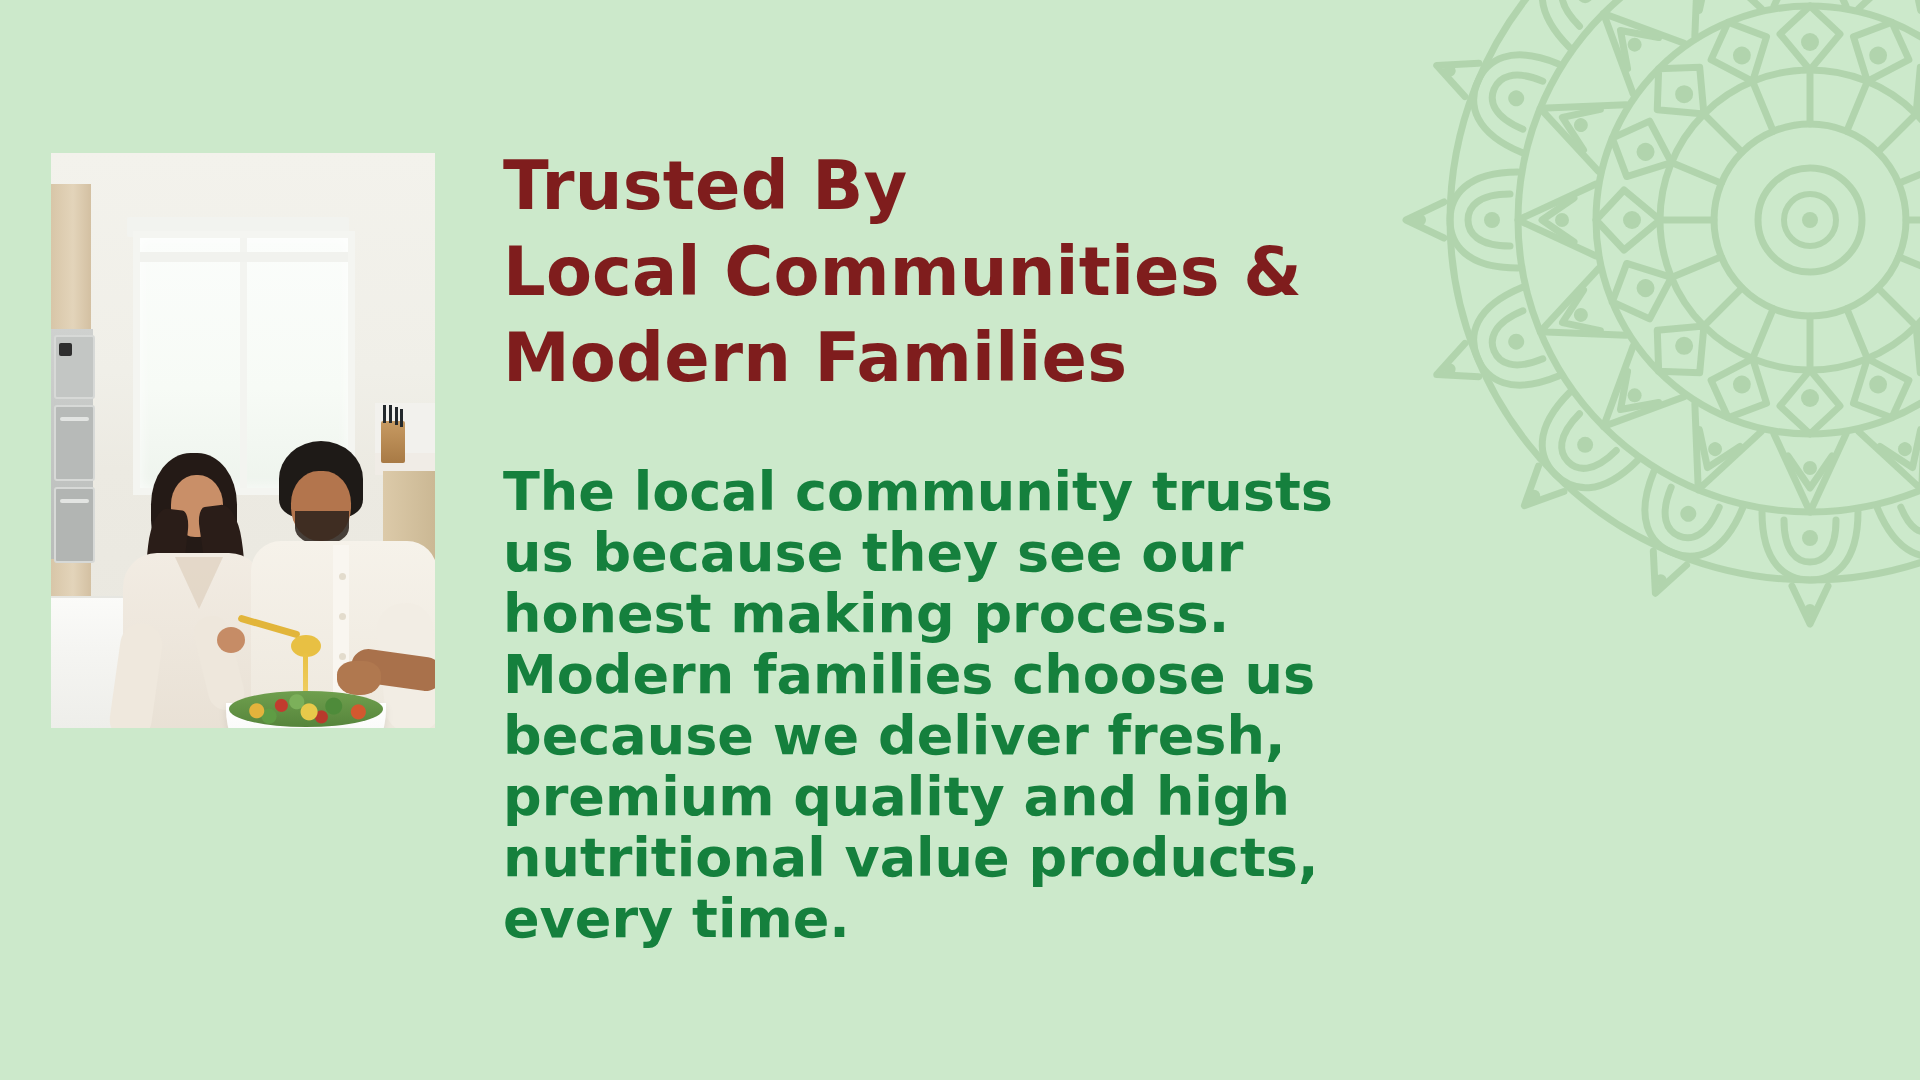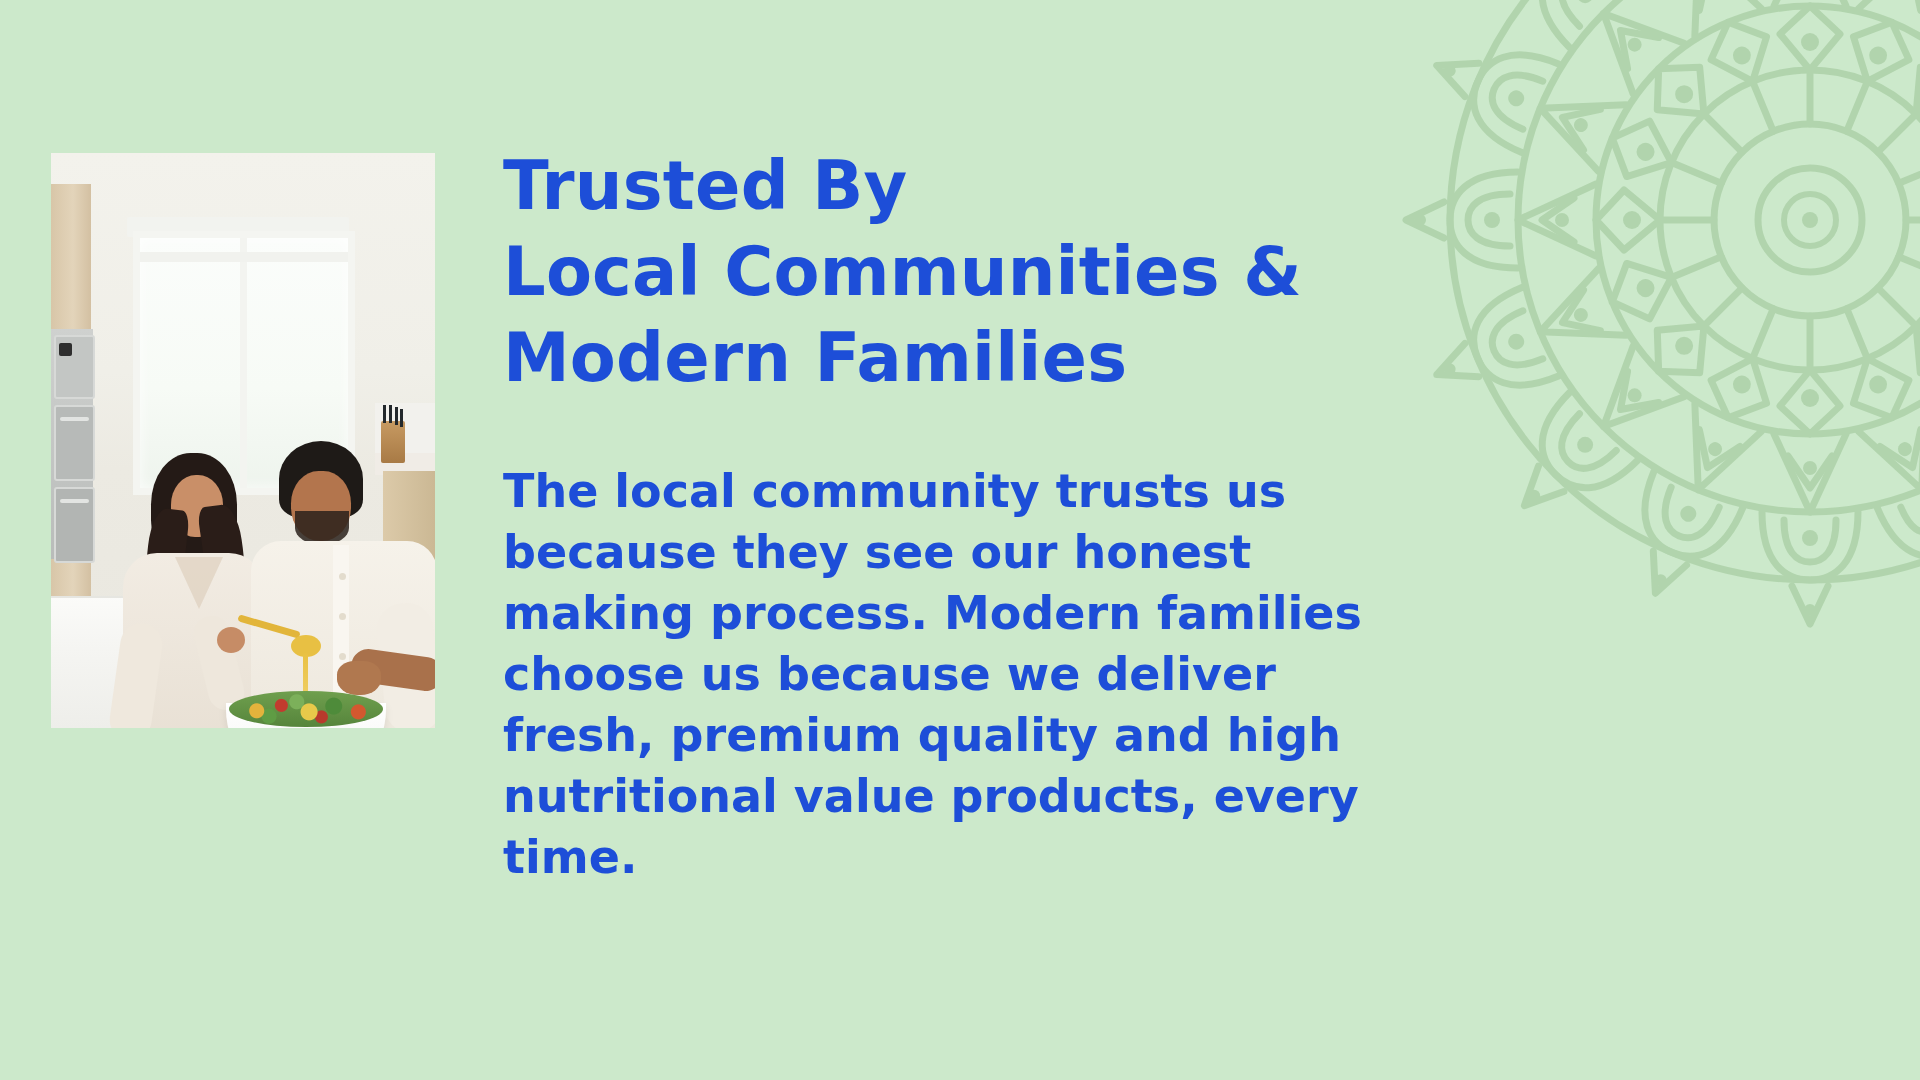--- a/index.html
+++ b/index.html
@@ -103,33 +103,33 @@
            radial-gradient(circle at 68% 42%, #4e8b3a 8px, transparent 9px),
            radial-gradient(circle at 84% 58%, #d2582f 7px, transparent 8px),
            radial-gradient(circle at 26% 70%, #5f9c44 7px, transparent 8px),
            radial-gradient(circle at 60% 72%, #b83a2c 6px, transparent 7px),
            radial-gradient(circle at 44% 30%, #7cb05a 7px, transparent 8px),
            linear-gradient(180deg,#6f9f4e,#56853c);}
 
   
   .textcol{position:absolute;left:503px;top:143px;width:960px;}
   .headline{
-    color:#1d4ed8;
+    color:#7f1d1d;
     font-size:67px;
     line-height:86px;
     font-weight:700;
     letter-spacing:.2px;
     margin:0;
     font-family:"DejaVu Sans", sans-serif;
     white-space:pre-line;
   }
   .body{
     margin:60px 0 0 0;
-    color:#1d4ed8;
-    font-size:46px;
+    color:#15803d;
+    font-size:54px;
     line-height:61px;
     font-weight:600;
     font-family:"DejaVu Sans", sans-serif;
     max-width:915px;
   }
 </style>
 </head>
 <body>
 
 <div class="banner">

